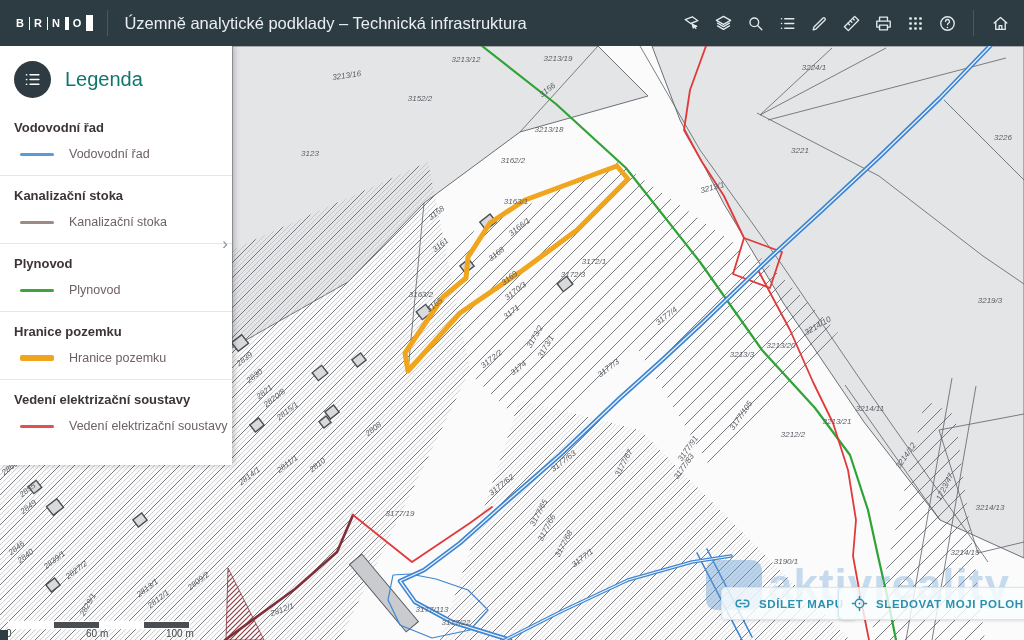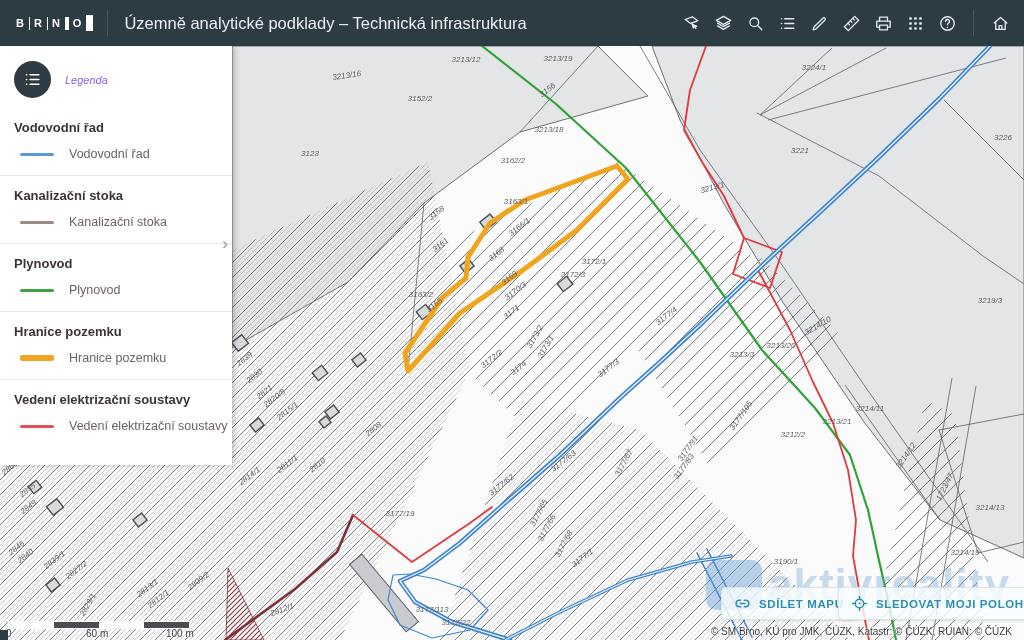--- a/index.html
+++ b/index.html
@@ -18,21 +18,21 @@
   #topicons{margin-left:auto;display:flex;align-items:center;gap:4px;padding-right:10px;}
   .ticon{width:28px;height:30px;display:flex;align-items:center;justify-content:center;
          color:#e2eaee;cursor:pointer;border-radius:3px;}
   .ticon svg{width:19px;height:19px;}
   
   #legend{position:absolute;left:0;top:46px;width:232px;height:419px;background:#fff;
           box-shadow:2px 0 6px rgba(0,0,0,.25);z-index:40;overflow:hidden;}
   #legend-head{display:flex;align-items:center;gap:14px;padding:15px 14px 10px 14px;}
   #legend-badge{width:37px;height:37px;border-radius:50%;background:#2e3b42;display:flex;
                 align-items:center;justify-content:center;flex:0 0 auto;}
-  #legend-title{font-size:11px;color:#8b5cf6;font-style:italic;}
+  #legend-title{font-size:20px;color:#0f766e;}
   .lsec{padding:8px 0 0 14px;}
   .lsec-h{font-size:13px;font-weight:bold;color:#3d3436;margin:4px 0 12px 0;}
   .lrow{display:flex;align-items:center;margin:0 0 14px 6px;}
   .lswatch{width:34px;border-radius:2px;flex:0 0 auto;}
   .llabel{font-size:12.5px;color:#6d6164;margin-left:15px;}
   .ldiv{height:1px;background:#e7e7e8;margin:0;}
   #panel-chevron{position:absolute;right:1px;top:188px;color:#8d9398;font-size:17px;
                  width:12px;text-align:center;cursor:pointer;}
   
   #map{position:absolute;left:0;top:46px;width:1024px;height:594px;z-index:1;}
@@ -407,15 +407,14 @@
       <circle cx="12" cy="12" r="6"></circle>
         <circle cx="12" cy="12" r="1.4" fill="currentColor" stroke="none"></circle>
       <line x1="12" y1="2" x2="12" y2="5"></line>
         <line x1="12" y1="19" x2="12" y2="22"></line>
       <line x1="2" y1="12" x2="5" y2="12"></line>
         <line x1="19" y1="12" x2="22" y2="12"></line>
     </svg>
     <span>SLEDOVAT MOJI POLOHU</span>
   </div>
 
-  <div id="attrib">© SM Brno, KÚ pro JMK, ČÚZK, Katastr: © ČÚZK, RUIAN: © ČÚZK</div>
   <div id="corner-sq"></div>
 </div>
 
 </body></html>

